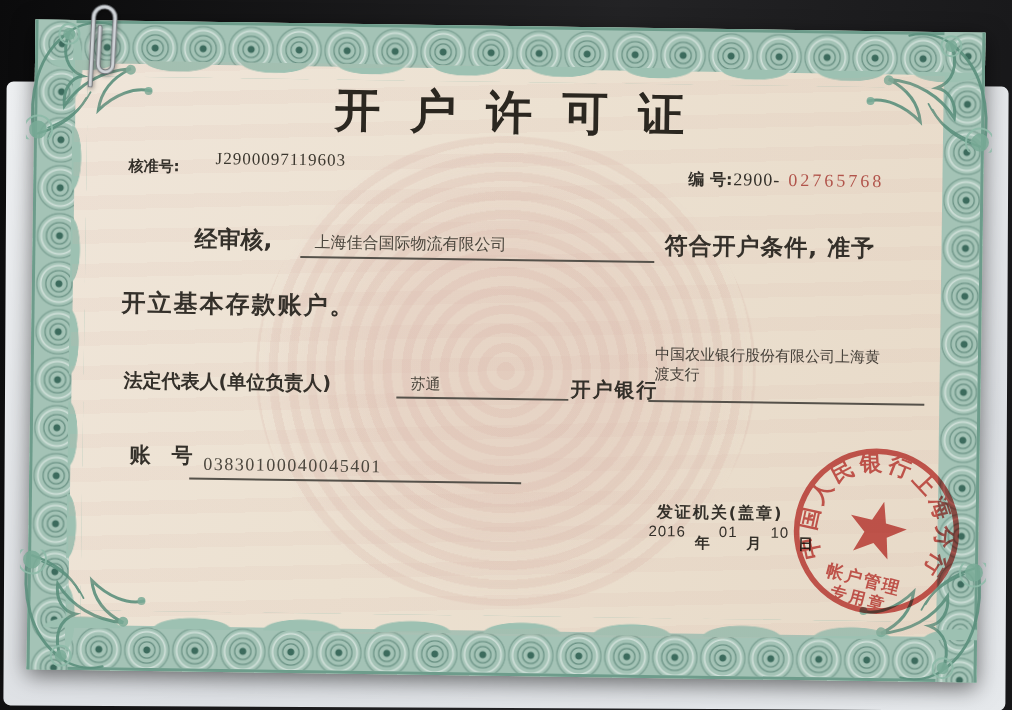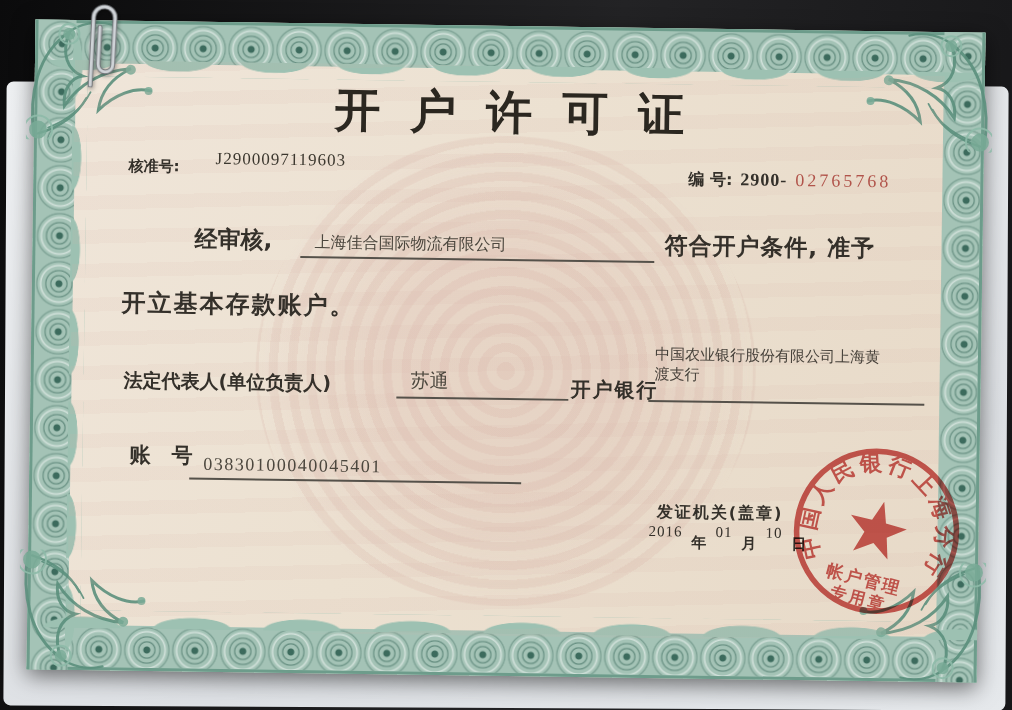--- a/index.html
+++ b/index.html
@@ -73,40 +73,40 @@
   .cert-title{
     left:0;right:0;top:56px;text-align:center;
     font-family:"DejaVu Serif",serif;font-size:46px;font-weight:800;
     letter-spacing:30px;text-indent:30px;color:#2b2720;
   }
   .lbl{font-weight:700;}
   .serif{font-family:"Liberation Serif","DejaVu Serif",serif;}
   .approval-row{left:95px;top:136px;font-size:15px;}
   .approval-value{left:182px;top:127px;font-size:17px;letter-spacing:1px;color:#3c382f;}
   .serial-row{left:655px;top:140px;font-size:16px;}
-  .serial-prefix{font-size:18px;margin-left:8px;letter-spacing:1px;font-weight:bold;}
+  .serial-prefix{font-size:18px;margin-left:1px;letter-spacing:1px;}
   .serial-number{font-size:18px;letter-spacing:3px;color:#b1544b;margin-left:8px;}
   .line1-pre{left:162px;top:202px;font-size:23px;font-weight:700;}
   .field{position:absolute;border-bottom:2px solid #55514a;}
   .field .val{position:absolute;bottom:3px;left:14px;font-size:16px;color:#4c473e;white-space:nowrap;}
   .company-field{left:268px;top:200px;width:354px;height:33px;}
   .line1-post{left:632px;top:202px;font-size:23px;font-weight:700;letter-spacing:1px;}
   .line2{left:90px;top:266px;font-size:24px;font-weight:700;letter-spacing:2px;}
   .rep-label{left:93px;top:347px;font-size:19px;font-weight:700;}
   .rep-field{left:366px;top:342px;width:172px;height:30px;}
-  .rep-field .val{font-size:19px;}
+  .rep-field .val{font-size:15px;}
   .bank-label{left:540px;top:349px;font-size:20px;font-weight:700;letter-spacing:2px;}
   .bank-value{left:624px;top:316px;width:238px;font-size:15px;color:#46413a;white-space:normal;line-height:1.35;}
   .bank-underline{left:618px;top:344px;width:276px;height:28px;border-bottom:2px solid #55514a;position:absolute;}
   .account-label{left:100px;top:420px;font-size:21px;font-weight:700;}
   .account-field{left:160px;top:418px;width:332px;height:38px;}
   .account-field .val{font-size:18px;letter-spacing:1.5px;}
   .issuer-label{left:628px;top:474px;font-size:16px;font-weight:700;letter-spacing:2px;}
   .date-row{left:620px;top:496px;font-size:15px;}
-  .dnum{font-family:Liberation Serif, serif;font-size:15px;position:relative;top:-2px;letter-spacing:1px;}
+  .dnum{font-family:Liberation Sans, sans-serif;font-size:15px;position:relative;top:-2px;letter-spacing:1px;}
   .dlab{font-weight:700;position:relative;top:9px;margin:0 9px;}
   
   .seal{position:absolute;left:762px;top:414px;width:172px;height:172px;
     transform:rotate(14deg);opacity:.88;mix-blend-mode:multiply;}
   
   .paperclip{position:absolute;left:82px;top:0px;width:46px;height:88px;z-index:10;
     transform:rotate(3deg);filter:drop-shadow(1px 2px 2px rgba(0,0,0,.35));}
 </style>
 </head>
 <body>

